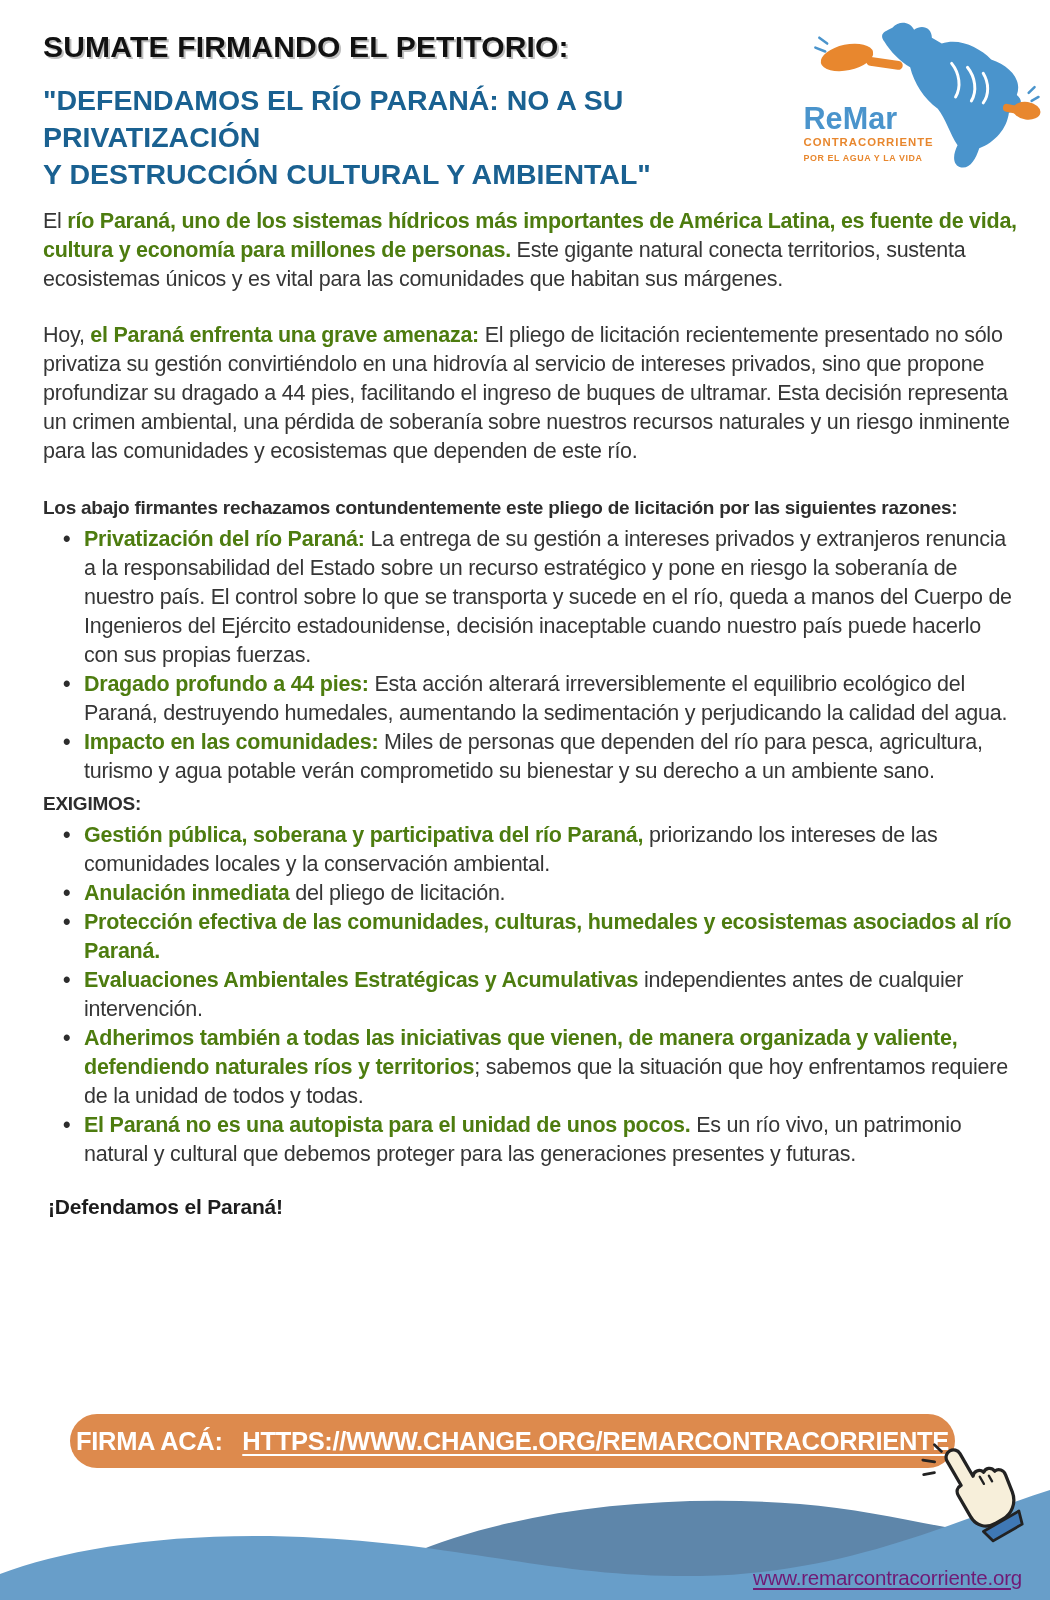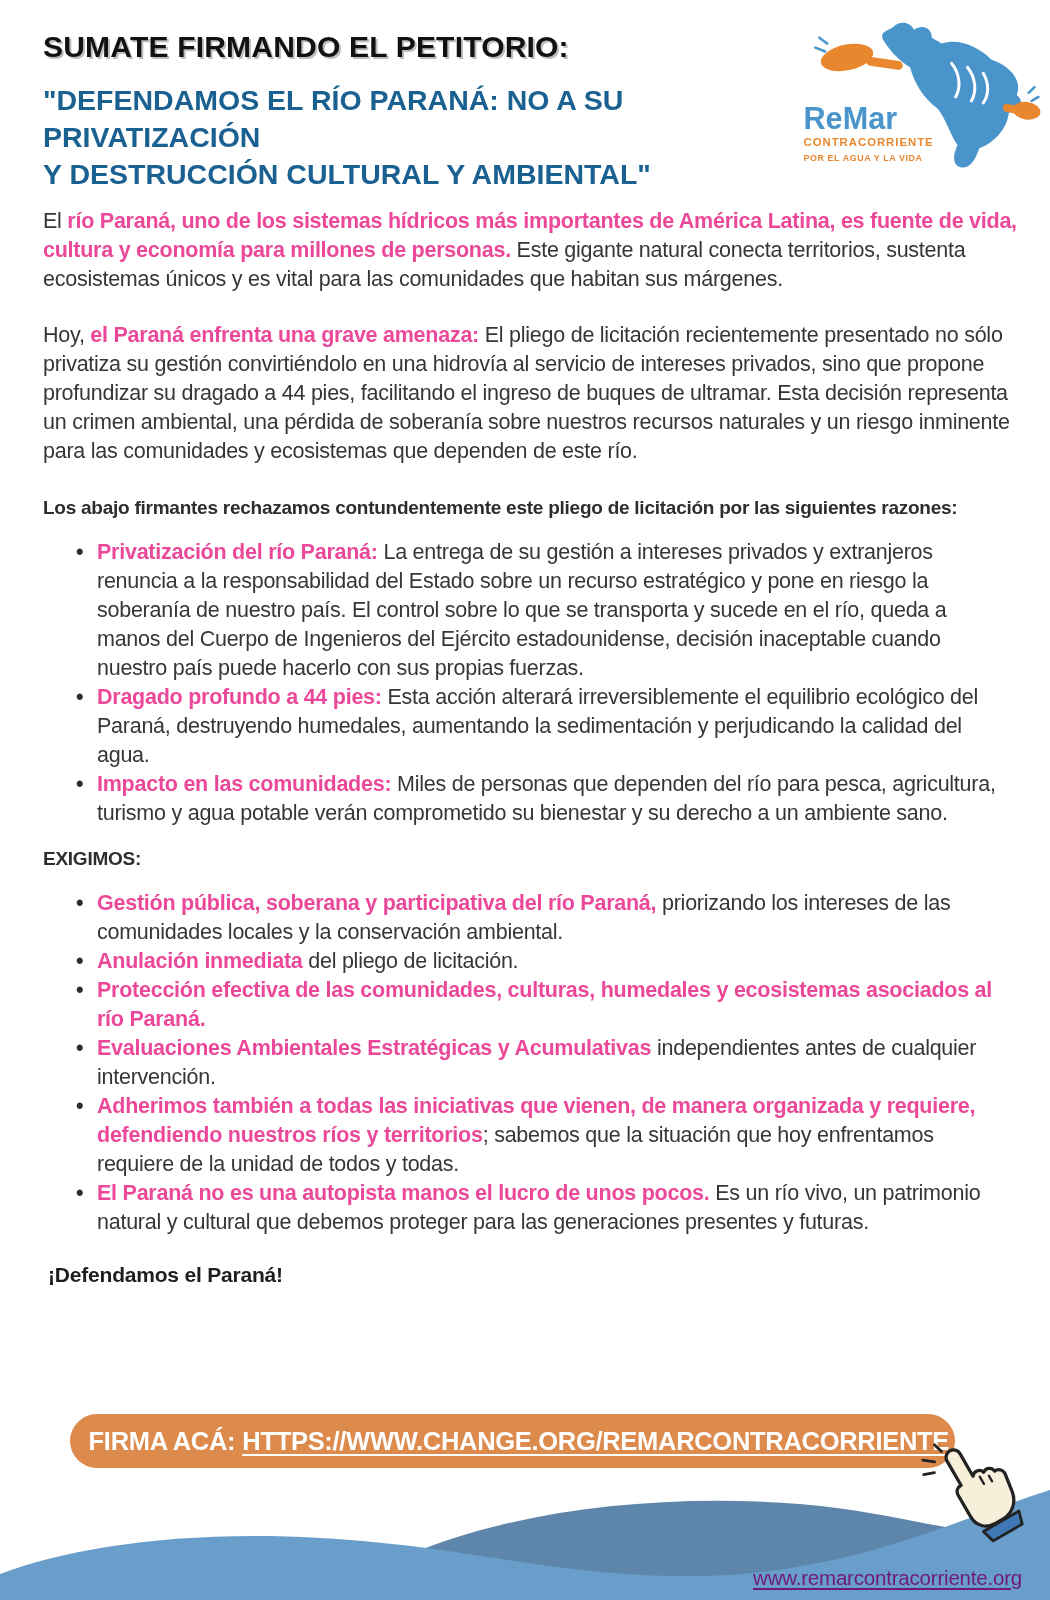--- a/index.html
+++ b/index.html
@@ -27,26 +27,26 @@
     color:var(--title_blue,#1a6191);
     max-width:790px;
     margin:0 0 14px 0;
   }
   p.body, .li-text{
     font-size:21.5px;line-height:29px;
     letter-spacing:-0.25px;
     margin:0;
   }
   p.body{margin-bottom:27px;}
-  strong{color:#ec4899;}
+  strong{color:#4d7c0f;}
   .sec-head{
     font-size:19px;line-height:29px;font-weight:bold;
     letter-spacing:-0.25px;color:#2d2d2d;margin:0;
   }
-  ul.flyer-list{margin:16px;padding:0 0 0 38px;list-style:none;}
+  ul.flyer-list{margin:3px;padding:0 0 0 38px;list-style:none;}
   ul.flyer-list li{
     position:relative;
     font-size:21.5px;line-height:29px;letter-spacing:-0.25px;
   }
   ul.flyer-list li::before{
     content:"\2022";
     position:absolute;left:-21px;top:0;
     font-weight:bold;color:#2d2d2d;
   }
   .outro-head{
@@ -57,21 +57,21 @@
     font-size:22.5px;line-height:30px;font-weight:bold;color:#2d2d2d;
     letter-spacing:-0.25px;margin:0;
   }
   .cta-button{
     position:absolute;
     left:70px;top:1414px;
     width:885px;height:54px;
     background:var(--cta_orange,#dd8a4d);
     border:none;
     border-radius:28px;
-    display:flex;align-items:center;justify-content:flex-end;
+    display:flex;align-items:center;justify-content:space-between;
     color:#ffffff;
     font-family:"Liberation Sans", sans-serif;
     font-size:25.5px;font-weight:bold;letter-spacing:-0.3px;
     cursor:pointer;
     z-index:3;
     white-space:nowrap;
   }
   .cta-button .url{
     text-decoration:underline;
     text-underline-offset:4px;
@@ -150,22 +150,22 @@
       <li><strong>Dragado profundo a 44 pies:</strong><span class="li-text"> Esta acción alterará irreversiblemente el equilibrio ecológico del Paraná, destruyendo humedales, aumentando la sedimentación y perjudicando la calidad del agua.</span></li>
       <li><strong>Impacto en las comunidades:</strong><span class="li-text"> Miles de personas que dependen del río para pesca, agricultura, turismo y agua potable verán comprometido su bienestar y su derecho a un ambiente sano.</span></li>
     </ul>
 
     <h3 class="sec-head">EXIGIMOS:</h3>
     <ul class="flyer-list">
       <li><strong>Gestión pública, soberana y participativa del río Paraná,</strong><span class="li-text"> priorizando los intereses de las comunidades locales y la conservación ambiental.</span></li>
       <li><strong>Anulación inmediata</strong><span class="li-text"> del pliego de licitación.</span></li>
       <li><strong>Protección efectiva de las comunidades, culturas, humedales y ecosistemas asociados al río Paraná.</strong><span class="li-text"></span></li>
       <li><strong>Evaluaciones Ambientales Estratégicas y Acumulativas</strong><span class="li-text"> independientes antes de cualquier intervención.</span></li>
-      <li><strong>Adherimos también a todas las iniciativas que vienen, de manera organizada y requiere, defendiendo nuestros ríos y territorios</strong><span class="li-text">; sabemos que la situación que hoy enfrentamos requiere de la unidad de todos y todas.</span></li>
-      <li><strong>El Paraná no es una autopista manos el lucro de unos pocos.</strong><span class="li-text"> Es un río vivo, un patrimonio natural y cultural que debemos proteger para las generaciones presentes y futuras.</span></li>
+      <li><strong>Adherimos también a todas las iniciativas que vienen, de manera organizada y valiente, defendiendo naturales ríos y territorios</strong><span class="li-text">; sabemos que la situación que hoy enfrentamos requiere de la unidad de todos y todas.</span></li>
+      <li><strong>El Paraná no es una autopista para el unidad de unos pocos.</strong><span class="li-text"> Es un río vivo, un patrimonio natural y cultural que debemos proteger para las generaciones presentes y futuras.</span></li>
     </ul>
 
     <h2 class="outro-head">¡Defendamos el Paraná!</h2>
   </div>
 
   <button class="cta-button">
     <span>FIRMA ACÁ:</span>
     <span class="url">HTTPS://WWW.CHANGE.ORG/REMARCONTRACORRIENTE</span>
   </button>
 

